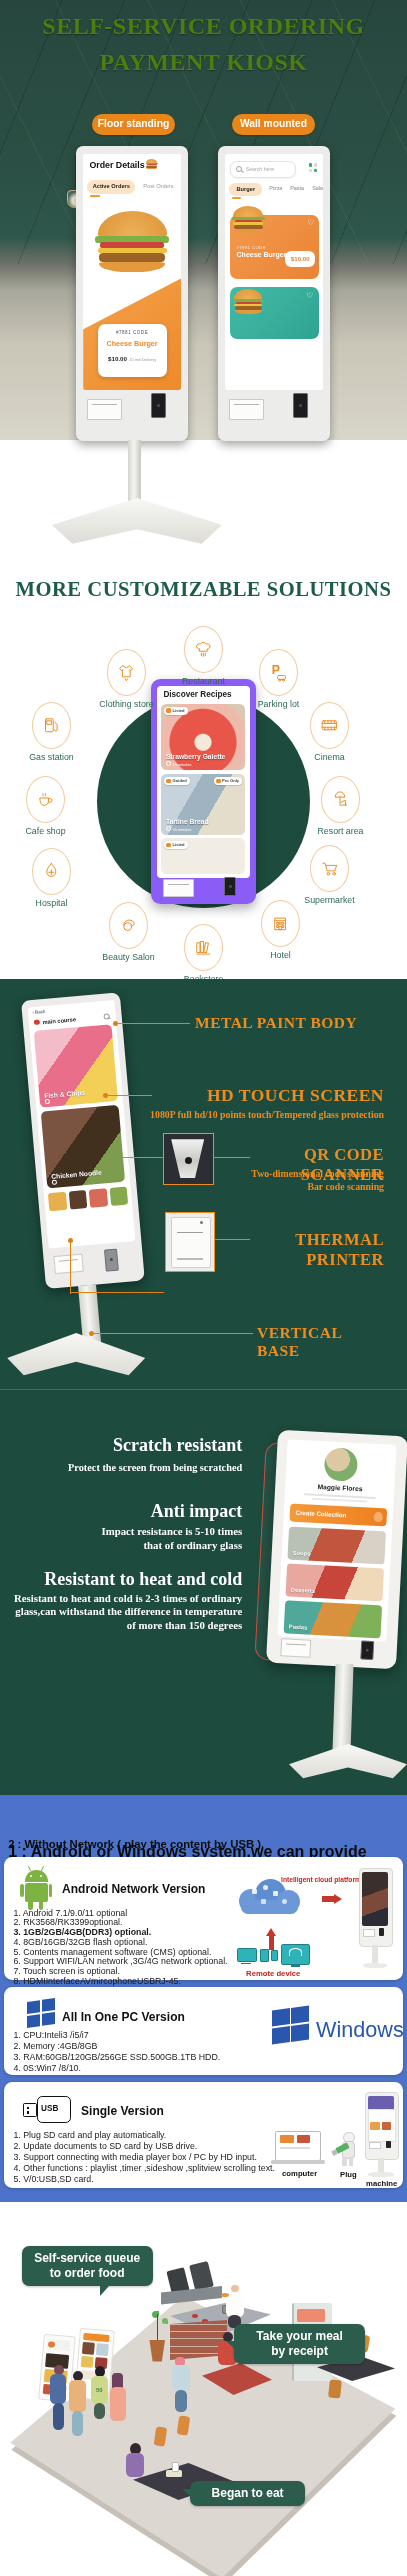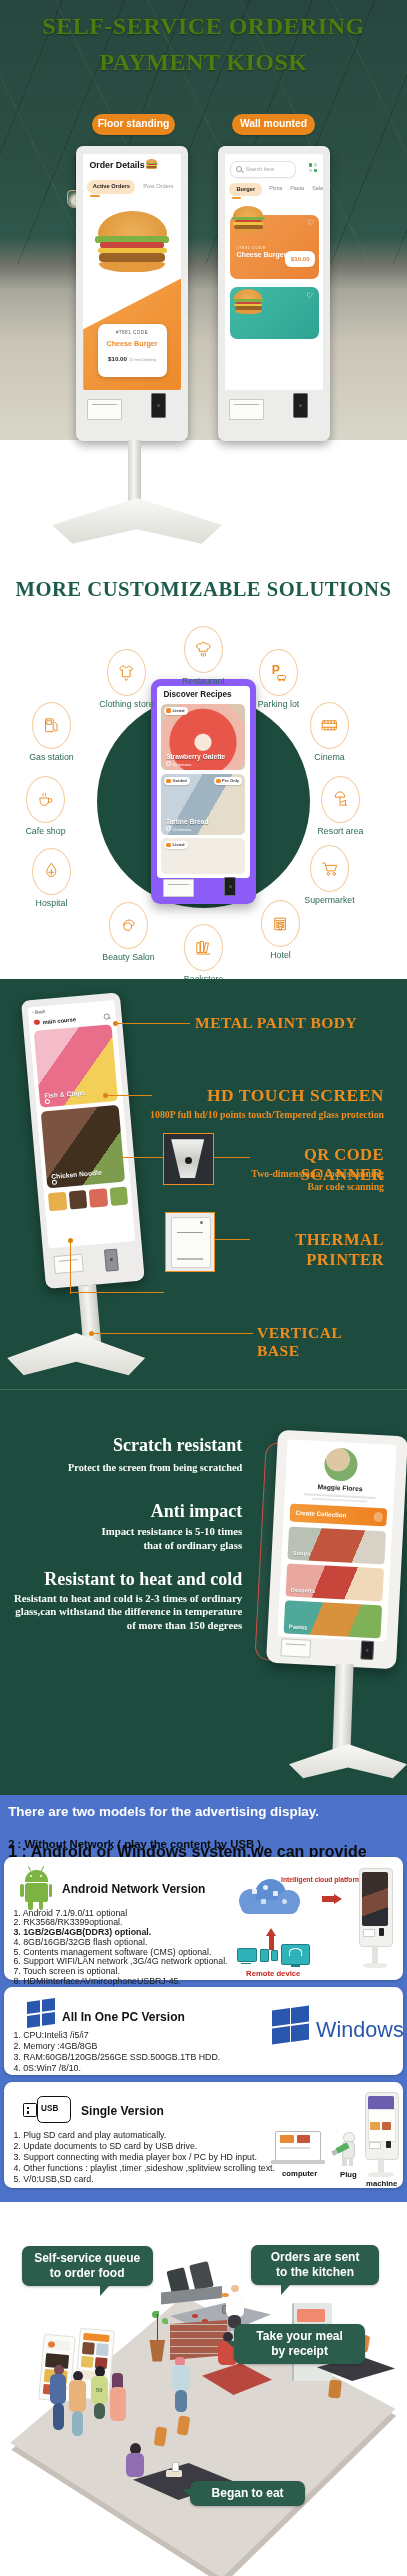--- a/index.html
+++ b/index.html
@@ -481,21 +481,20 @@
         </div>
       <div class="scan" style="right:23px;bottom:8.2px;width:11.3px;height:16.5px;">
           <i></i>
         </div>
     </div>
     <div class="pole" style="left:334px;top:274px;width:17.5px;height:89px;transform:rotate(2deg);"></div>
     <div class="vbase" style="left:289px;top:354px;width:118px;height:39px;"></div>
   </section>
 
   <section id="models">
-    <div class="abs" style="left:8.2px;top:9.3px;width:392px;font-size:13.4px;font-weight:bold;color:#fff;">There are two models for the advertising display.</div>
     <div class="abs" style="left:8.2px;top:28px;width:397px;font-size:16px;font-weight:bold;color:#0c0c0c;margin-top:20px;">1 : Android or Windows system,we can provide Content Management Software.</div>
     <div class="abs" style="left:8.2px;top:43px;width:397px;font-size:11.3px;font-weight:bold;color:#0c0c0c;">2 : Without Network ( play the content by USB ).</div>
 
     <div class="mcard" style="top:62px;height:123px;">
       <div class="abs" style="left:19.6px;top:12.4px;width:31px;height:43px;">
         <i class="abs" style="left:5.2px;top:-3.1px;width:1px;height:5.2px;background:#7cb342;transform:rotate(-25deg);"></i>
         <i class="abs" style="left:18.5px;top:-3.1px;width:1px;height:5.2px;background:#7cb342;transform:rotate(25deg);"></i>
         <i class="abs" style="left:1px;top:1px;width:23px;height:11.3px;background:#7cb342;border-radius:11.3px 11.3px 0 0;"></i>
         <i class="abs" style="left:6.2px;top:5.2px;width:2.6px;height:2.6px;border-radius:50%;background:#fff;"></i>
         <i class="abs" style="left:16px;top:5.2px;width:2.6px;height:2.6px;border-radius:50%;background:#fff;"></i>
@@ -700,25 +699,20 @@
     <i class="fig-body" style="left:126px;top:251px;width:17.5px;height:24px;background:#8f6fb0;"></i>
     <i class="abs" style="left:133px;top:261px;width:101px;height:37px;background:#3c3a42;clip-path:polygon(0 45%,55% 0,100% 50%,45% 100%);"></i>
     <i class="abs" style="left:166px;top:268px;width:15.5px;height:7.2px;background:#e8e2ce;border-radius:1.5px;"></i>
     <i class="abs" style="left:172px;top:260px;width:5.2px;height:8.2px;background:#fff;border:0.5px solid #bbb;border-radius:1px;"></i>
 
     <div class="bubble" style="left:21.6px;top:44px;width:123px;">
       <div>Self-service queue</div>
         <div>to order food</div>
       <i class="btail" style="left:78px;bottom:-9.3px;border-top:10.3px solid #2c5c4b;border-right:9.3px solid transparent;"></i>
     </div>
-    <div class="bubble" style="left:251px;top:43px;width:120px;">
-      <div>Orders are sent</div>
-        <div>to the kitchen</div>
-      <i class="btail" style="left:30px;bottom:-9.3px;border-top:10.3px solid #2c5c4b;border-right:9.3px solid transparent;"></i>
-    </div>
     <div class="bubble" style="left:234px;top:122px;width:123px;">
       <div>Take your meal</div>
         <div>by receipt</div>
       <i class="btail" style="left:-8.2px;top:16.5px;border-right:9.3px solid #2c5c4b;border-bottom:8.2px solid transparent;"></i>
     </div>
     <div class="bubble" style="left:190px;top:279px;width:107px;">
       <div>Began to eat</div>
       <i class="btail" style="left:-8.2px;top:8.2px;border-right:9.3px solid #2c5c4b;border-bottom:8.2px solid transparent;"></i>
     </div>
   </section>

